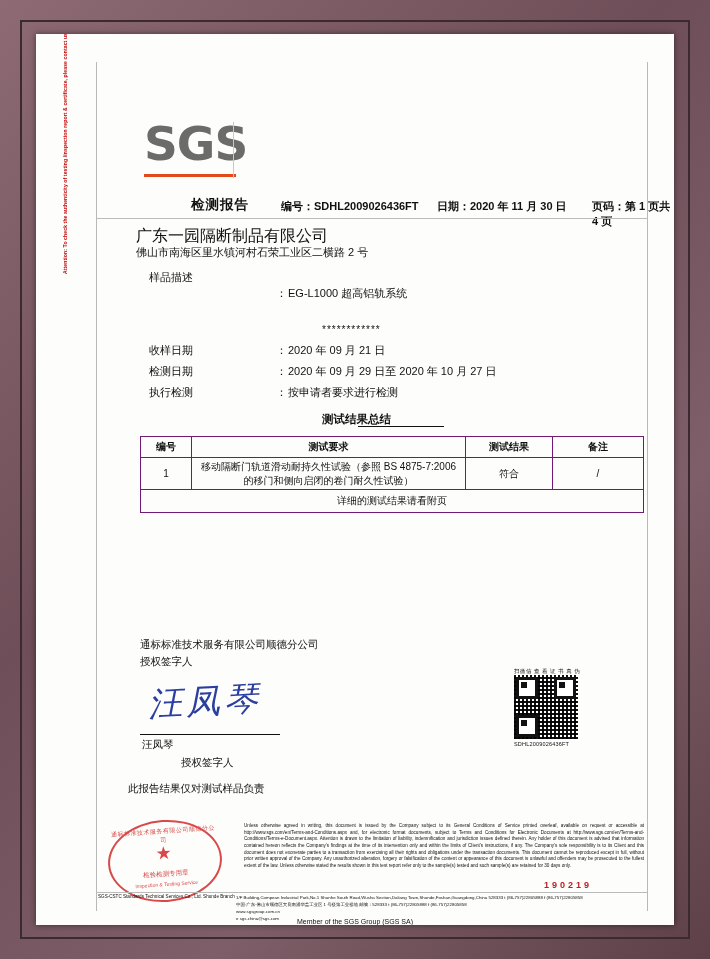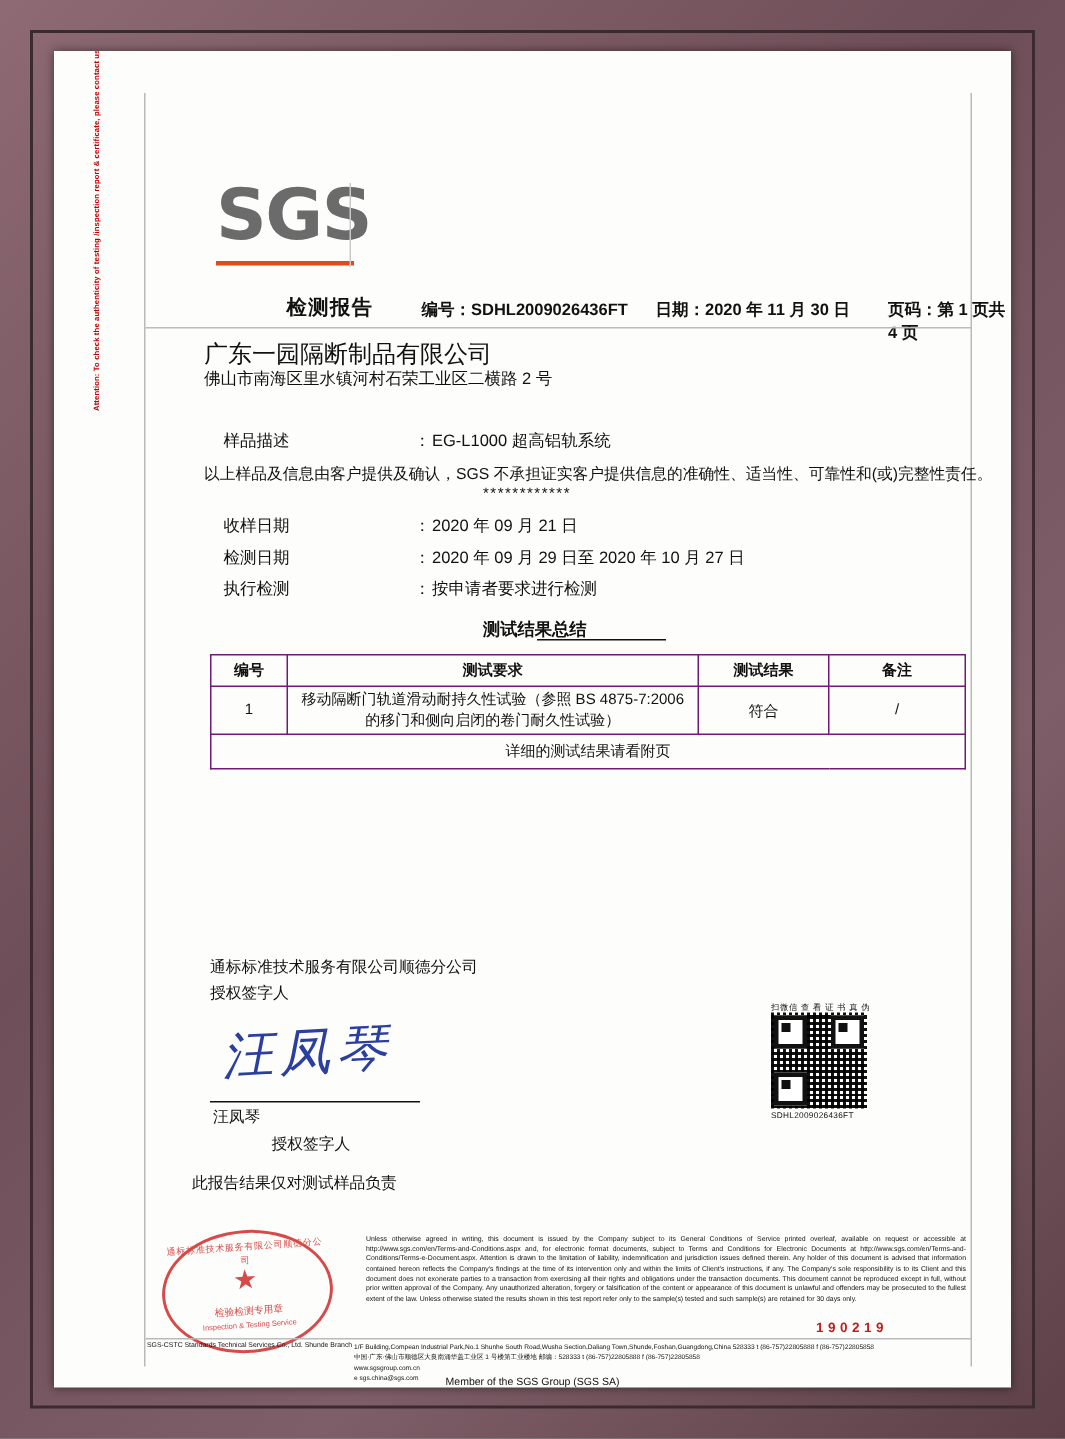--- a/index.html
+++ b/index.html
@@ -203,25 +203,24 @@
       <span>日期：</span><span>2020 年 11 月 30 日</span>
     </div>
     <div class="rpt-page">
       <span>页码：</span><span>第 1 页共 4 页</span>
     </div>
     <div class="hdr-sep"></div>
 
     <div class="cmp1">广东一园隔断制品有限公司</div>
     <div class="cmp2">佛山市南海区里水镇河村石荣工业区二横路 2 号</div>
 
-    <div class="fld-label" style="left:113px;top:252px;">样品描述</div>
+    <div class="fld-label" style="left:113px;top:236px;">样品描述</div>
     <div class="fld-colon" style="left:240px;top:252px;">：</div>
     <div class="fld-val" style="left:252px;top:252px;">EG-L1000 超高铝轨系统</div>
 
-    <div class="note-line">以上样品及信息由客户提供及确认，SGS 不承担证实客户提供信息的准确性、适当性、可靠性和(或)完整性责任。</div>
     <div class="stars">************</div>
 
     <div class="fld-label" style="left:113px;top:309px;">收样日期</div>
     <div class="fld-colon" style="left:240px;top:309px;">：</div>
     <div class="fld-val" style="left:252px;top:309px;">2020 年 09 月 21 日</div>
 
     <div class="fld-label" style="left:113px;top:330px;">检测日期</div>
     <div class="fld-colon" style="left:240px;top:330px;">：</div>
     <div class="fld-val" style="left:252px;top:330px;">2020 年 09 月 29 日至 2020 年 10 月 27 日</div>
 

